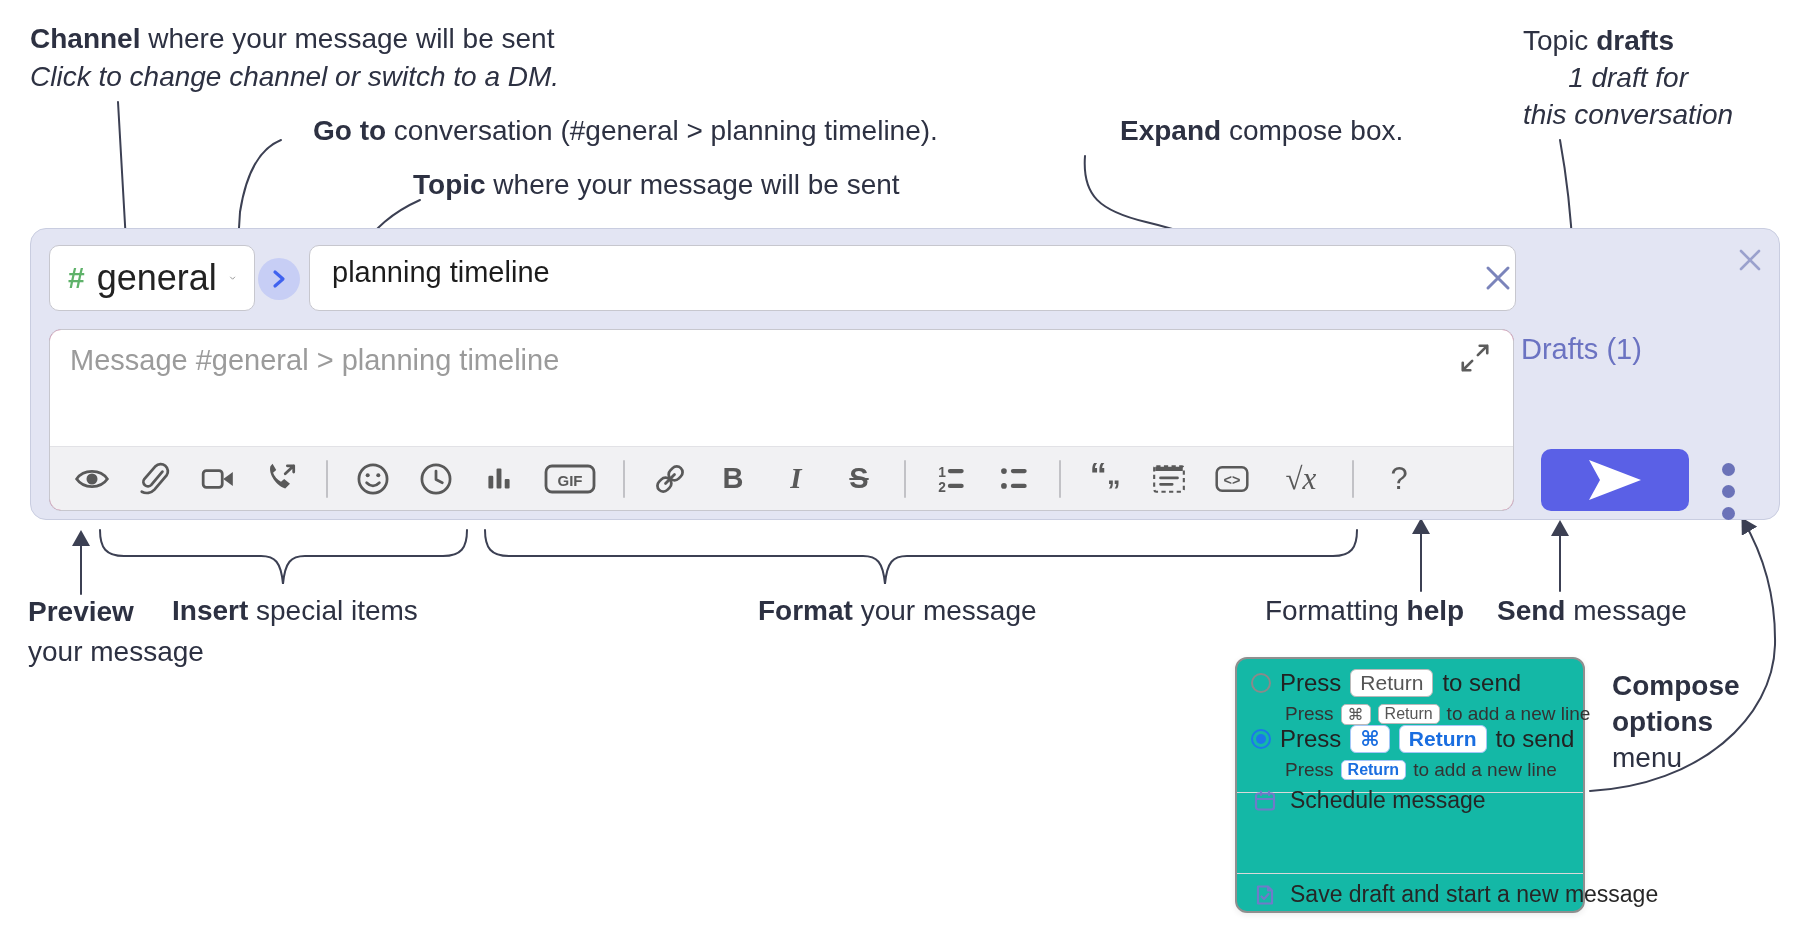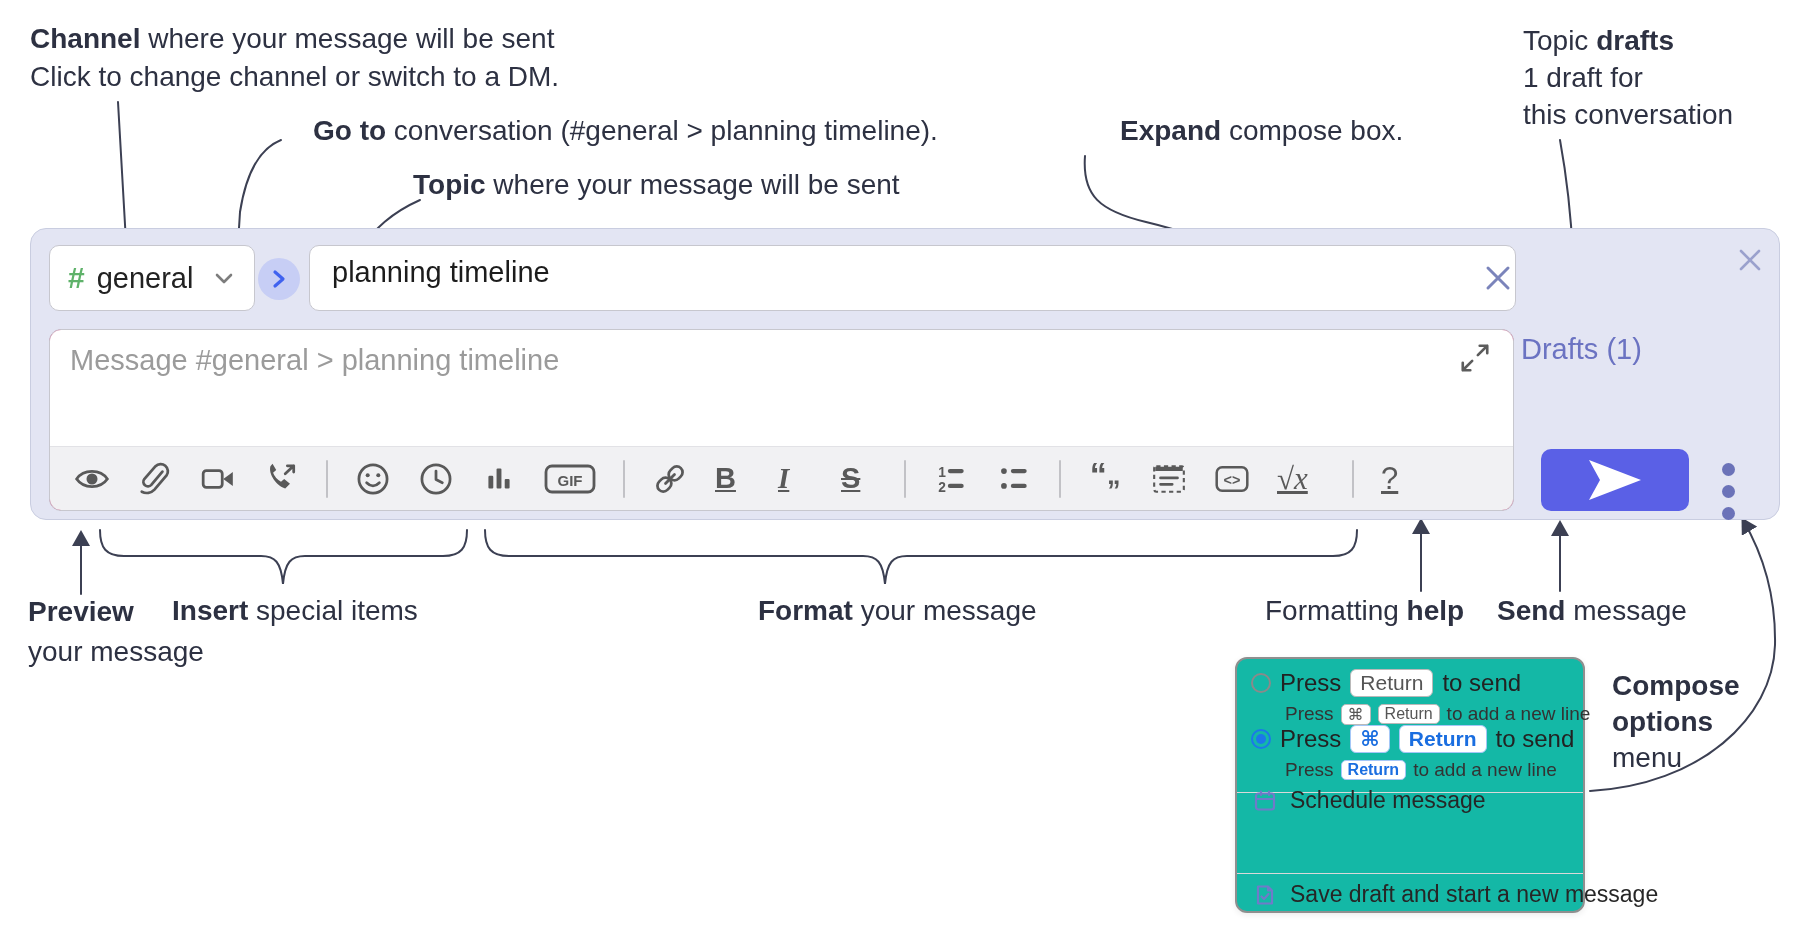--- a/index.html
+++ b/index.html
@@ -2,49 +2,49 @@
 <html><head>
 <meta charset="utf-8">
 <style>
   html,body{margin:0;padding:0;background:#fff;}
   body{width:1814px;height:944px;position:relative;overflow:hidden;
        font-family:"Liberation Sans","DejaVu Sans",sans-serif;color:#2d3142;}
   .abs{position:absolute;}
   
   .ann{font-size:28px;line-height:38px;color:#2d3142;white-space:nowrap;}
   .ann .b{font-weight:700;}
-  .ann .it{}
+  .ann .it{font-style:italic;text-align:center;}
   
   #overlay{position:absolute;left:0;top:0;width:1814px;height:944px;pointer-events:none;}
   
   .compose{left:30px;top:228px;width:1748px;height:290px;background:#e3e5f3;
            border:1px solid #c9cde0;border-radius:16px;}
   .whitebox{background:#fff;border:1px solid #c7c7ce;border-radius:10px;box-sizing:border-box;}
   .pill{left:18px;top:16px;width:206px;height:66px;display:flex;align-items:center;
         gap:12px;padding:0 18px;cursor:pointer;}
   .hash{color:#5fb26a;font-weight:700;font-size:30px;}
-  .chname{font-size:29px;color:#222;}
+  .chname{font-size:36px;color:#222;}
   .gocircle{left:227px;top:29px;width:42px;height:42px;border-radius:50%;
             background:#c7cef5;display:flex;align-items:center;justify-content:center;cursor:pointer;}
   .topic{left:278px;top:16px;width:1207px;height:66px;}
   .topic input{width:100%;height:100%;border:none;outline:none;background:transparent;
                font-family:inherit;font-size:29px;color:#1c1c1c;padding:0 70px 11px 22px;box-sizing:border-box;}
   .clearx{left:1450px;top:32px;width:34px;height:34px;cursor:pointer;}
   .closex{left:1702px;top:14px;width:34px;height:34px;cursor:pointer;}
   .msgbox{left:18px;top:100px;width:1465px;height:182px;border:1px solid #c7c7ce;
           border-radius:12px;background:#be185d;box-sizing:border-box;overflow:hidden;}
   .msgbox textarea{display:block;width:100%;height:116px;border:none;outline:none;resize:none;
           font-family:inherit;font-size:29px;color:#333;padding:14px 60px 0 20px;box-sizing:border-box;}
   .msgbox textarea::placeholder{color:#9b9b9b;}
   .expand{position:absolute;right:22px;top:12px;width:32px;height:32px;cursor:pointer;}
   .tbar{position:absolute;left:0;bottom:0;width:100%;height:64px;background:#f1f1f3;
         border-top:1px solid #e2e2e6;display:flex;align-items:center;gap:27px;
         padding:0 24px;box-sizing:border-box;}
-  .ticon{width:36px;height:36px;display:flex;align-items:center;
-         color:#595959;cursor:pointer;flex:0 0 auto;text-decoration:underline;}
+  .ticon{width:36px;height:36px;display:flex;align-items:center;justify-content:center;
+         color:#595959;cursor:pointer;flex:0 0 auto;}
   .tdiv{width:2px;height:38px;background:#c2c2c6;border-radius:1px;flex:0 0 auto;}
   .glyph{font-size:29px;font-weight:700;color:#595959;line-height:1;}
   .drafts{left:1490px;top:104px;font-size:29px;color:#6b73c2;cursor:pointer;}
   .sendbtn{left:1510px;top:220px;width:148px;height:62px;border-radius:10px;background:#5a60e6;
            display:flex;align-items:center;justify-content:center;cursor:pointer;border:none;}
   .dots{left:1680px;top:230px;width:26px;display:flex;flex-direction:column;align-items:center;
         gap:9px;cursor:pointer;padding:4px;}
   .dot{width:13px;height:13px;border-radius:50%;background:#6b72b8;}
   
   .popup{left:1235px;top:657px;width:350px;height:256px;background:#14b8a6;border:2px solid #8f8f8f;

